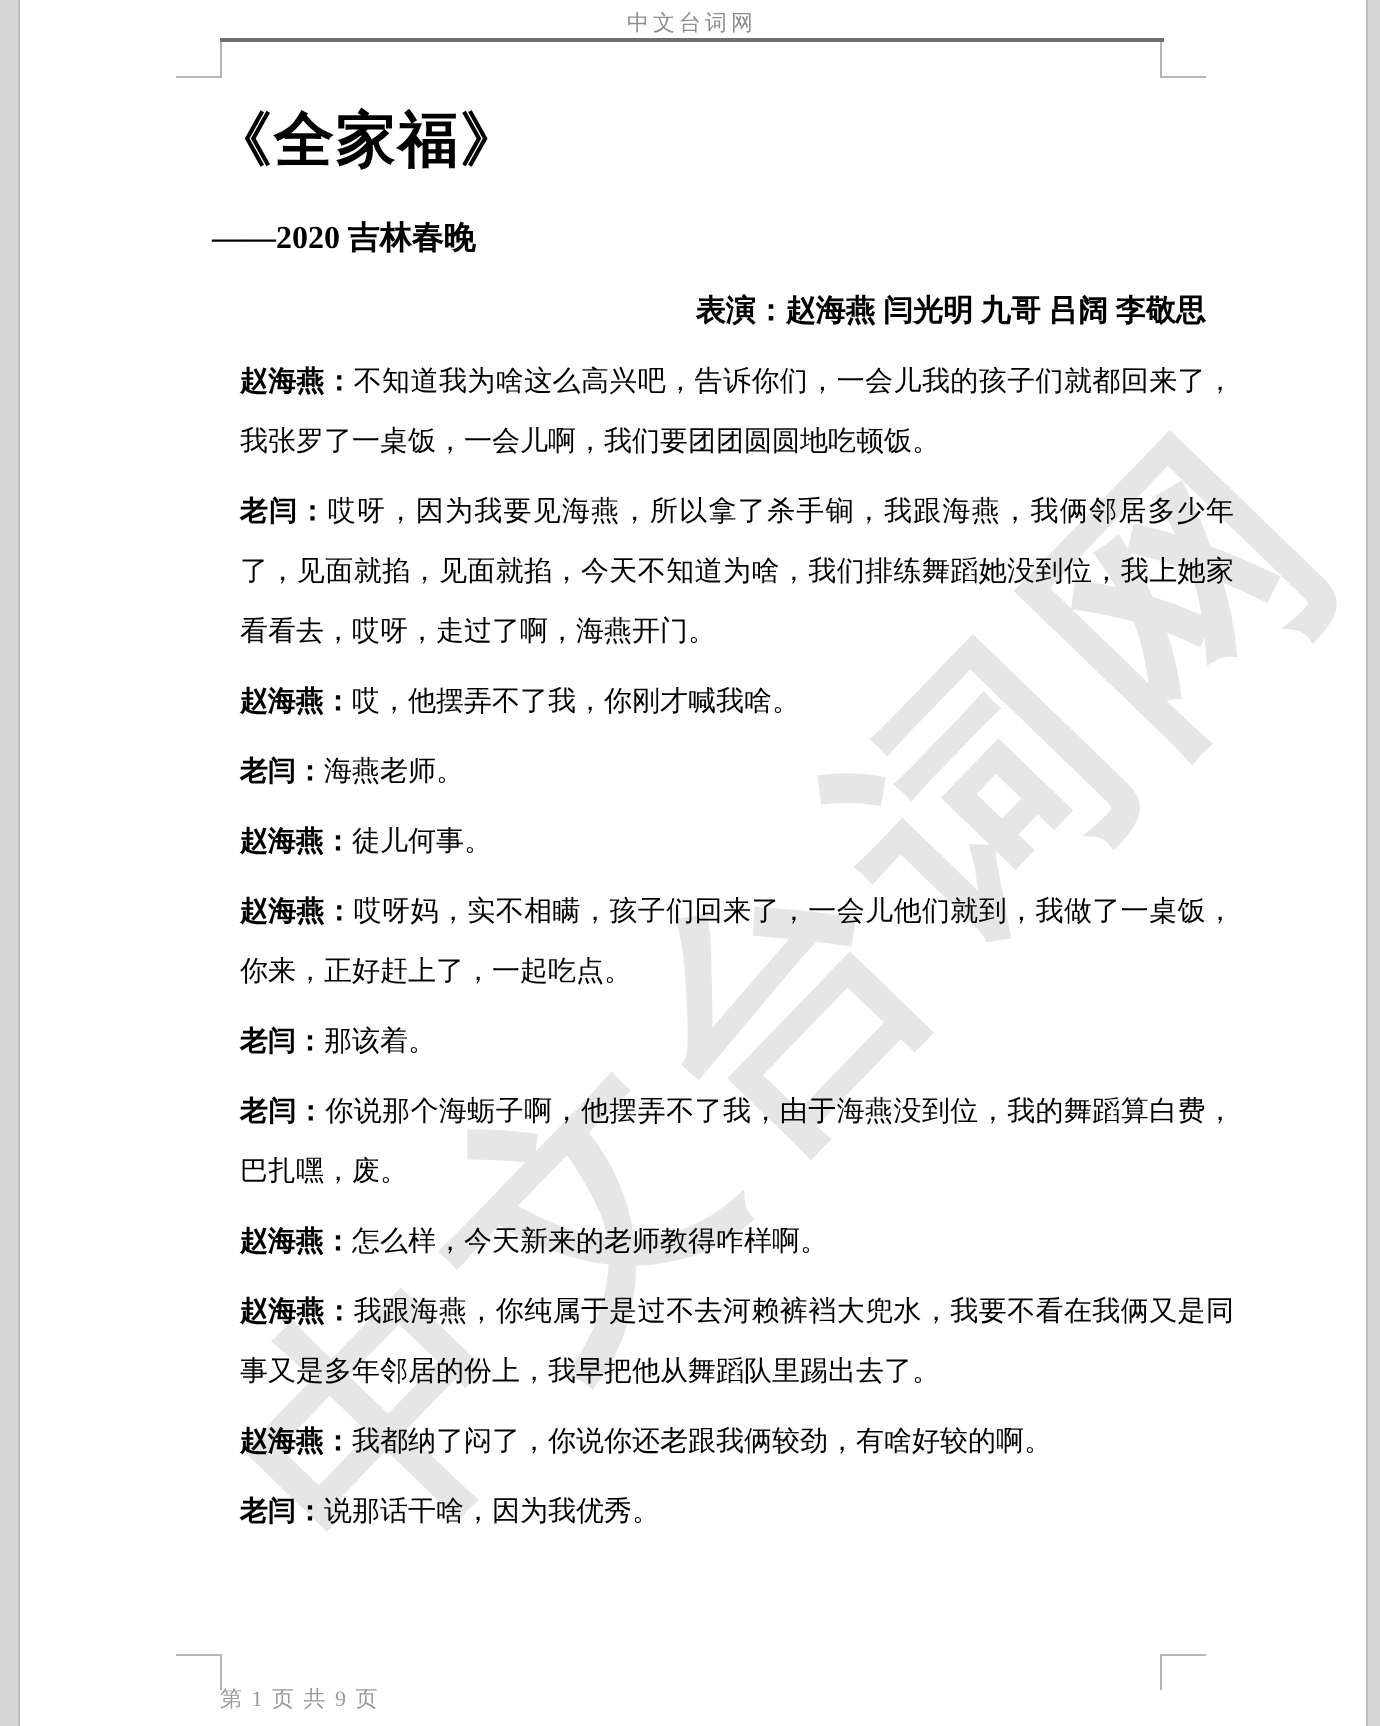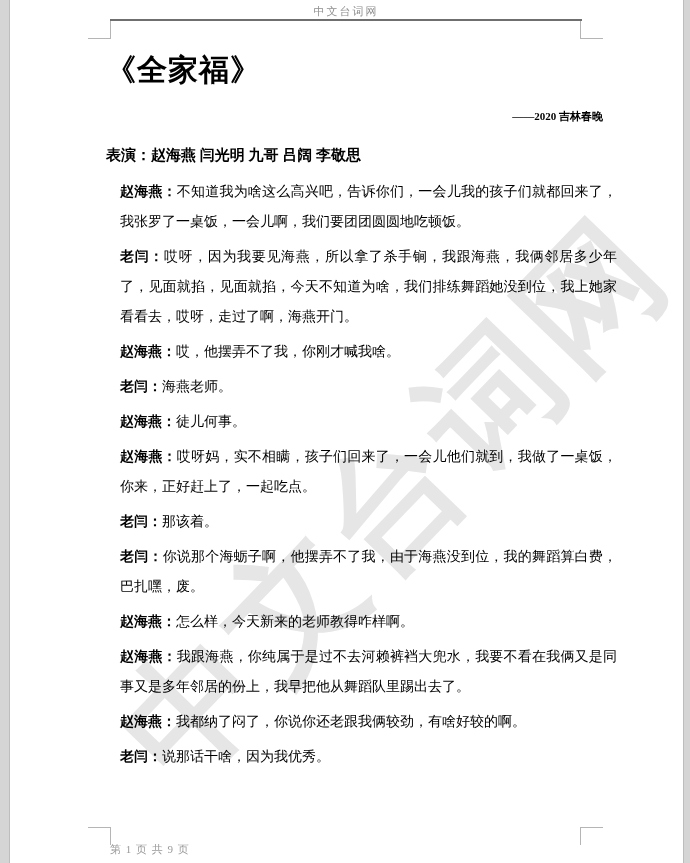--- a/index.html
+++ b/index.html
@@ -51,26 +51,26 @@
   .cm-bl { left: 88px;  top: 827px; height: 17px; border-right: 1px solid #b5b5b5; border-top: 1px solid #b5b5b5; }
   .cm-br { left: 580px; top: 827px; height: 17px; border-left: 1px solid #b5b5b5;  border-top: 1px solid #b5b5b5; }
 
   .doc-title {
     position: absolute; top: 50px; left: 106px; width: 497px;
     font-size: 30px; font-weight: bold;
     z-index: 1; letter-spacing: 1px;
   }
   .doc-subtitle {
     position: absolute; top: 109px; left: 106px; width: 497px;
-    text-align: right; font-size: 11px; font-weight: bold;
+    text-align: left; font-size: 16px; font-weight: bold;
     z-index: 1;
   }
   .doc-performers {
     position: absolute; top: 146px; left: 106px; width: 497px;
-    text-align: left; font-size: 15px; font-weight: bold;
+    text-align: right; font-size: 15px; font-weight: bold;
     z-index: 1;
   }
 
   .dialogue {
     position: absolute; top: 177px; left: 120px; width: 497px;
     z-index: 1;
   }
   .dialogue p {
     margin: 0 0 5px 0;
     font-size: 14px; line-height: 30px;

